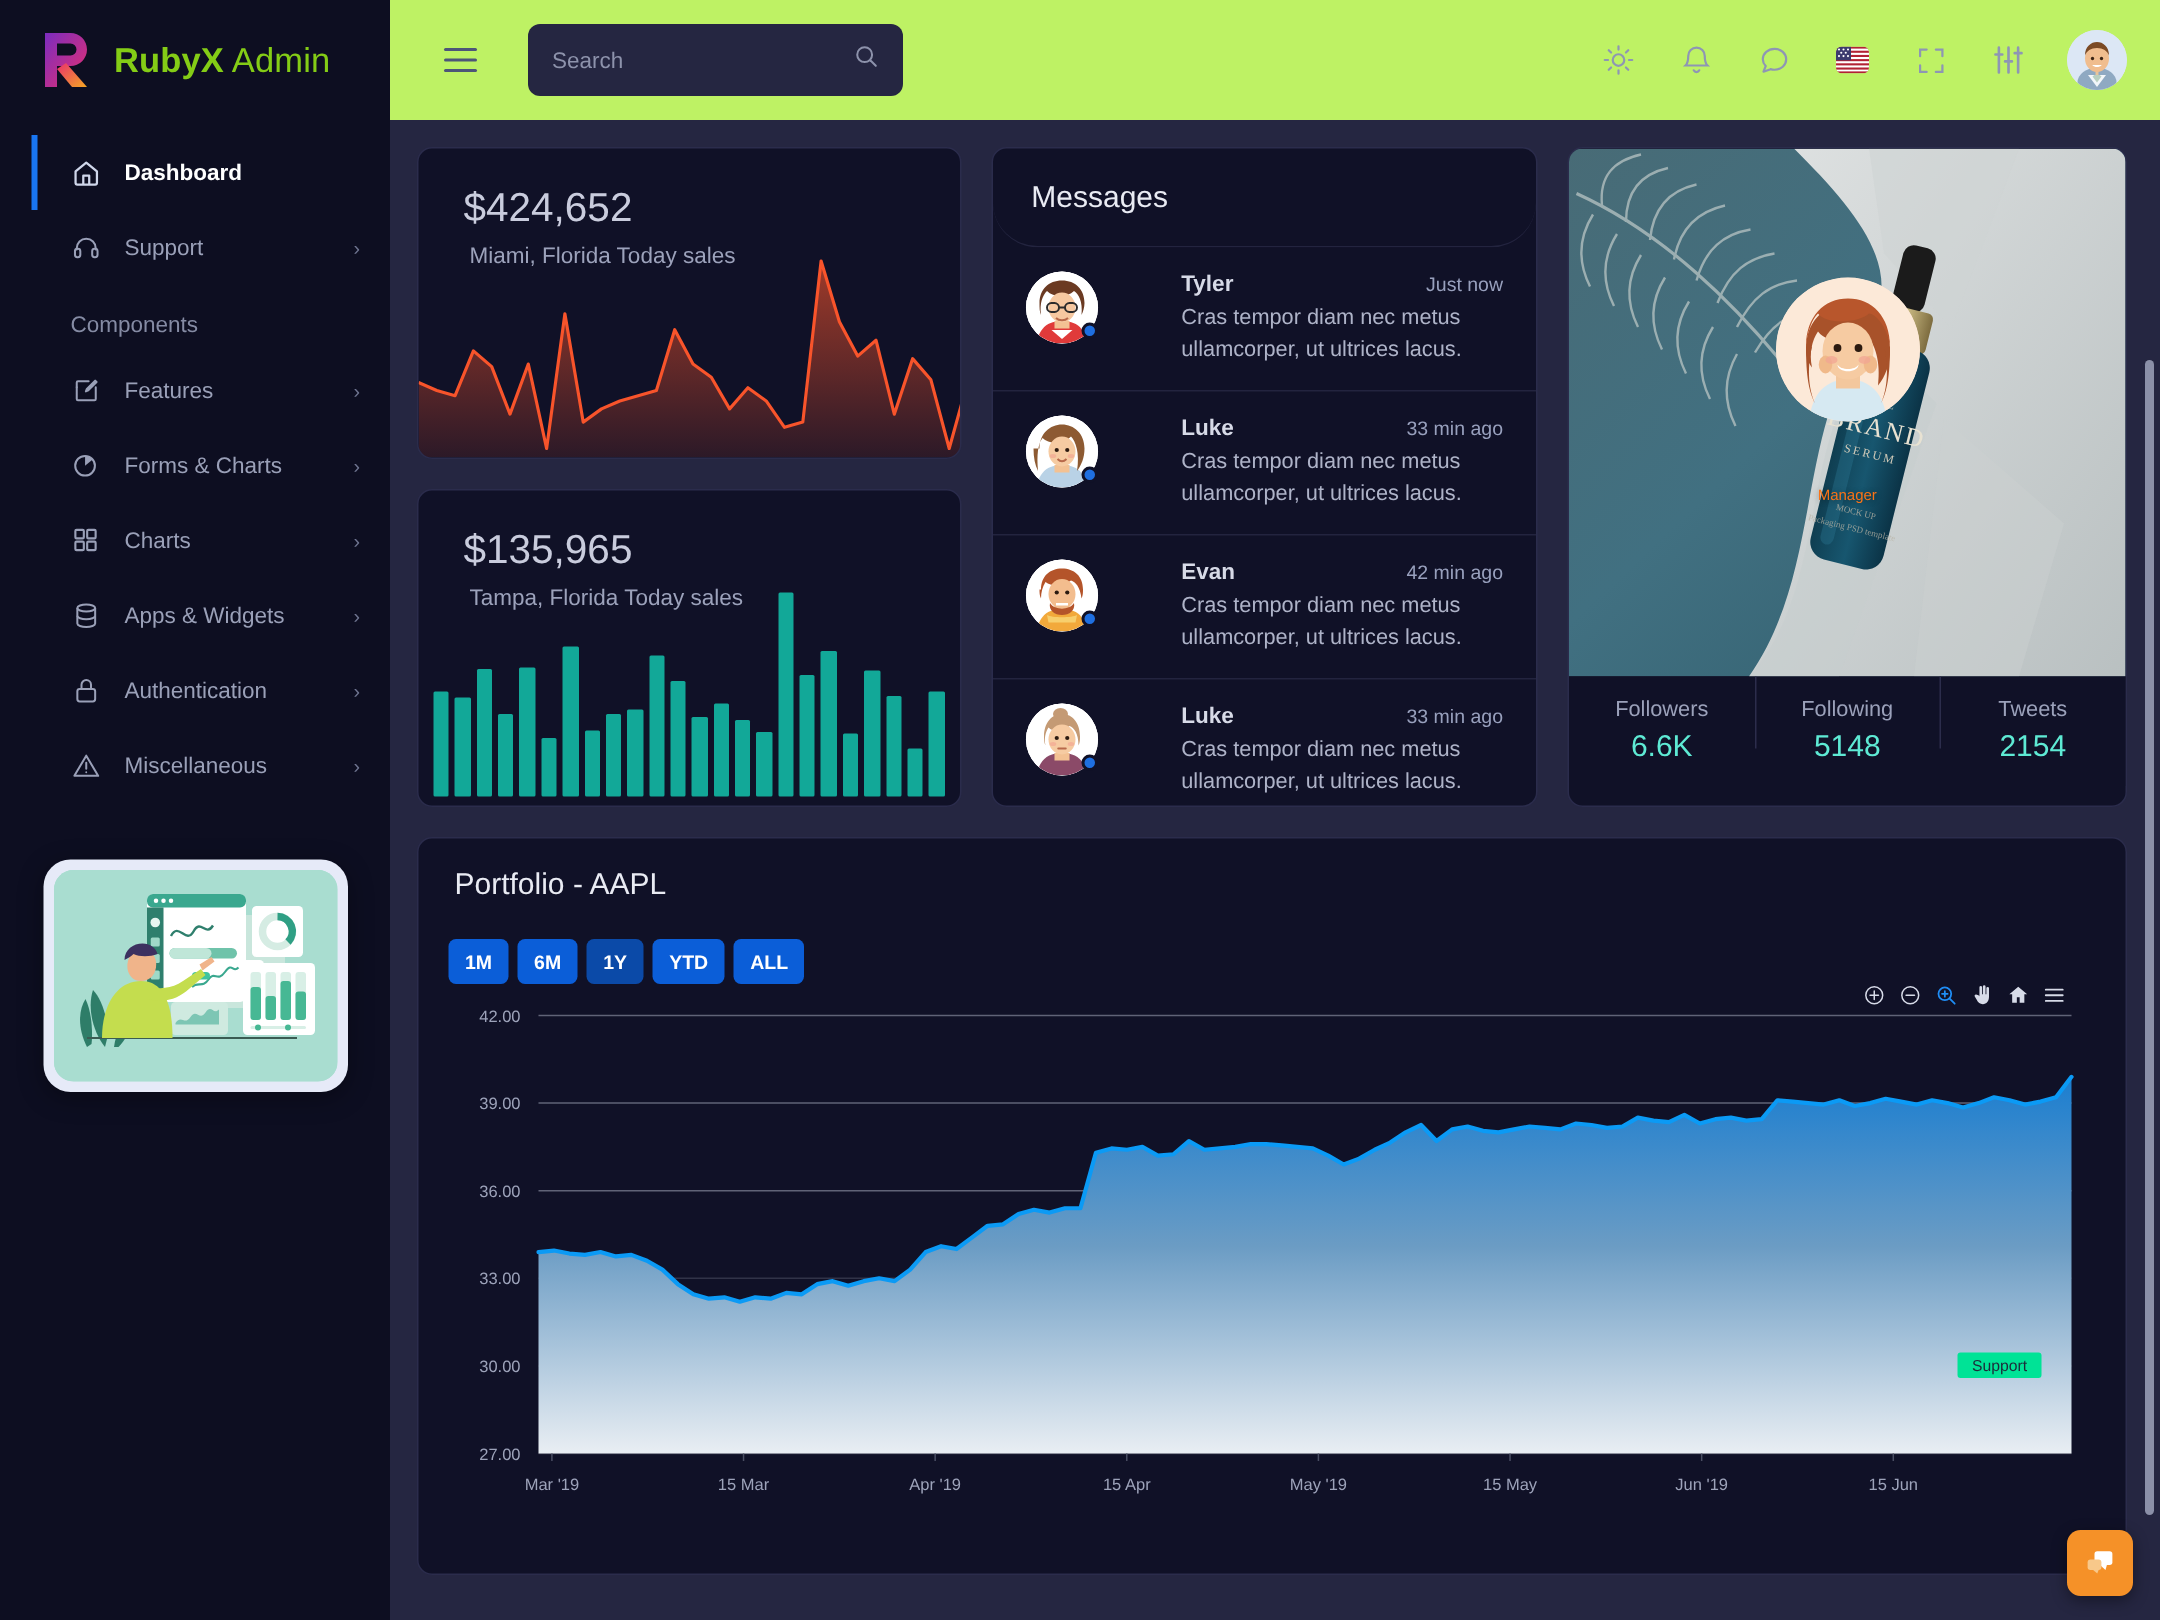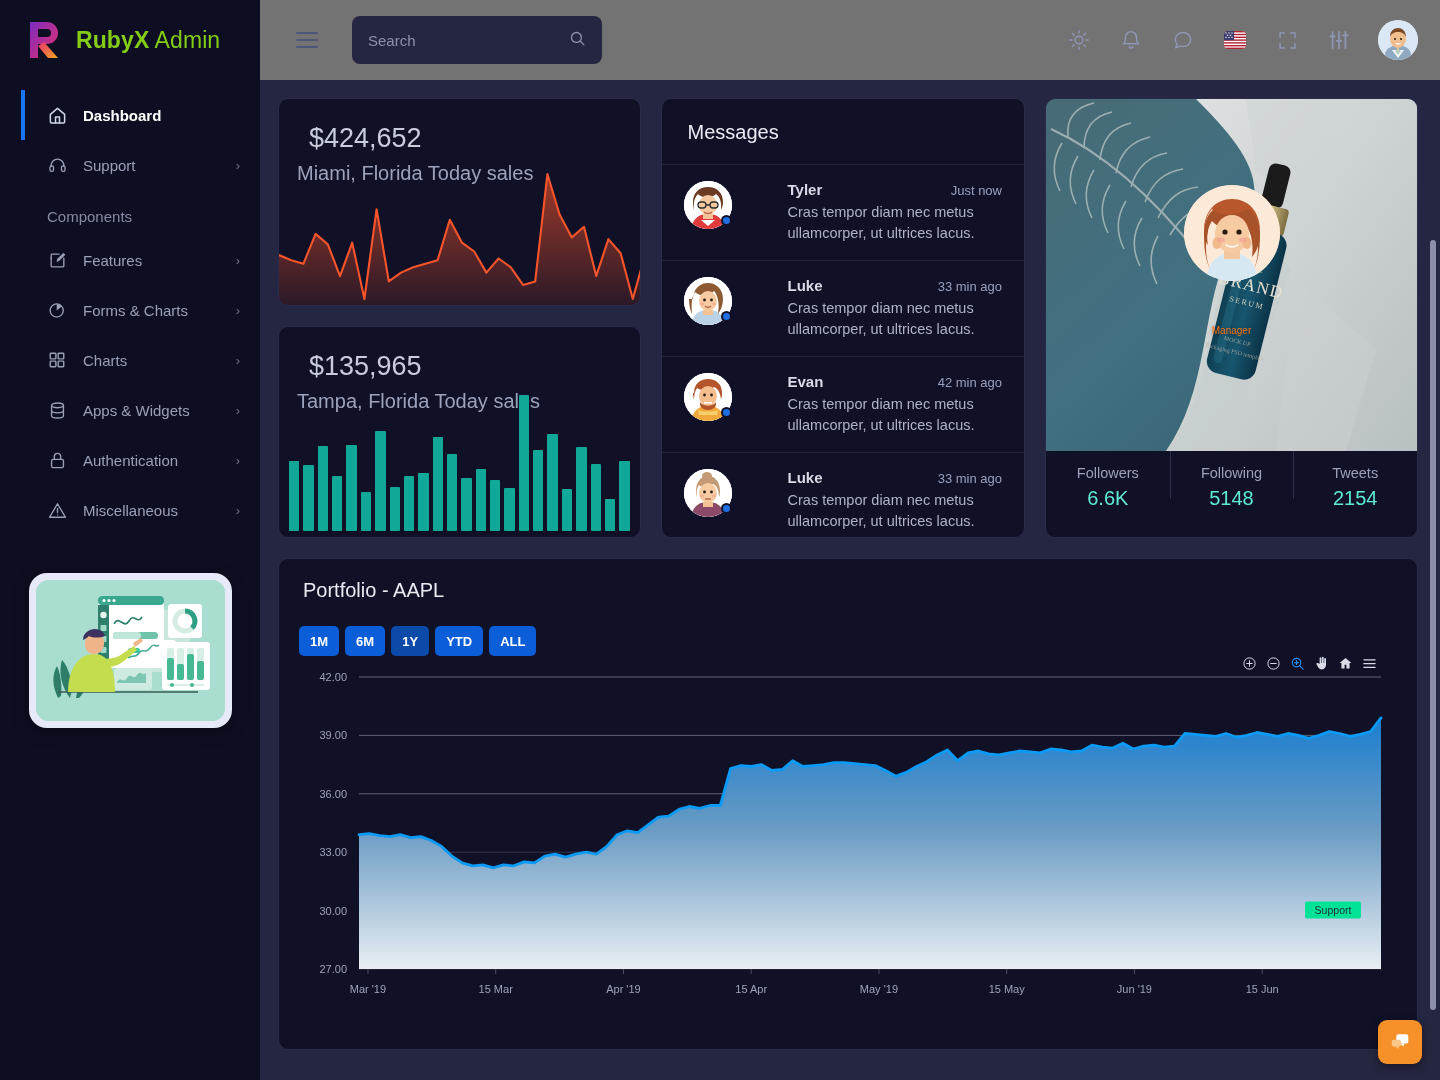--- a/index.html
+++ b/index.html
@@ -52,21 +52,21 @@
   }
   .side-illus-inner {
     width: 100%; height: 100%; border-radius: 13px; overflow: hidden;
     background: #a8ded0; position: relative;
   }
 
   
   .main { flex: 1; height: 1080px; position: relative; background: #252641; }
   .topbar {
     position: absolute; top: 0; left: 0; right: 0; height: 80px;
-    background: #737373; display: flex; align-items: center;
+    background: #bef264; display: flex; align-items: center;
     padding-left: 36px; padding-right: 22px; z-index: 4;
   }
   .hamburger { width: 22px; height: 16px; display: flex; flex-direction: column; justify-content: space-between; cursor: pointer; }
   .hamburger i { display: block; height: 2px; background: #4d5678; border-radius: 2px; }
   .search {
     margin-left: 34px; width: 250px; height: 48px;
     background: #252641; border-radius: 8px;
     display: flex; align-items: center; padding: 0 16px;
   }
   .search input {
@@ -91,29 +91,29 @@
   .col-msgs { width: 370px; }
   .col-prof { width: 373px; }
 
   .card {
     background: #101127; border: 1px solid #2b2c4c; border-radius: 10px;
     overflow: hidden; position: relative;
   }
 
   .stat-card { height: 208px; }
   .stat-val { font-size: 27px; color: #c9ccdd; padding: 24px 0 0 30px; font-weight: 400; }
-  .stat-sub { font-size: 20px; color: #9ca2bb; padding: 8px 0 0 18px; }
+  .stat-sub { font-size: 15px; color: #9ca2bb; padding: 8px 0 0 34px; }
   .stat-chart { position: absolute; left: 0; right: 0; bottom: 0; height: 145px; }
 
   .stat-card2 { height: 212px; }
   .bars { position: absolute; left: 10px; right: 10px; bottom: 6px; height: 145px; display: flex; align-items: flex-end; gap: 4px; }
   .bar { flex: 1; background: #12a898; border-radius: 1px; }
 
   .msg-card { height: 440px; }
-  .msg-head { padding: 22px 26px 20px; font-size: 20px; color: #e9ebf3; border-bottom: 1px solid #23243f; }
+  .msg-head { padding: 22px 26px 20px; font-size: 20px; color: #e9ebf3; border-bottom: 1px solid #23243f; border-radius: 30px; }
   .msg-row { display: flex; gap: 16px; padding: 16px 22px 16px 22px; border-bottom: 1px solid #23243f; }
   .msg-row:last-child { border-bottom: 0; }
   .msg-av { width: 48px; height: 48px; border-radius: 50%; background: #fff; position: relative; flex: 0 0 48px; overflow: visible; }
   .msg-av .pic { width: 48px; height: 48px; border-radius: 50%; overflow: hidden; position: relative; background:#fff; }
   .dot { position: absolute; right: 0px; bottom: 3px; width: 11px; height: 11px; border-radius: 50%; background: #1f6fe0; border: 2px solid #101127; }
   .msg-body { flex: 1; min-width: 0; margin-left: 40px; }
   .msg-top { display: flex; align-items: baseline; }
   .msg-name { font-size: 15px; font-weight: 700; color: #d7dae7; }
   .msg-time { margin-left: auto; font-size: 13px; color: #98a0bd; }
   .msg-text { font-size: 14.5px; line-height: 1.45; color: #aeb3c8; margin-top: 4px; }

